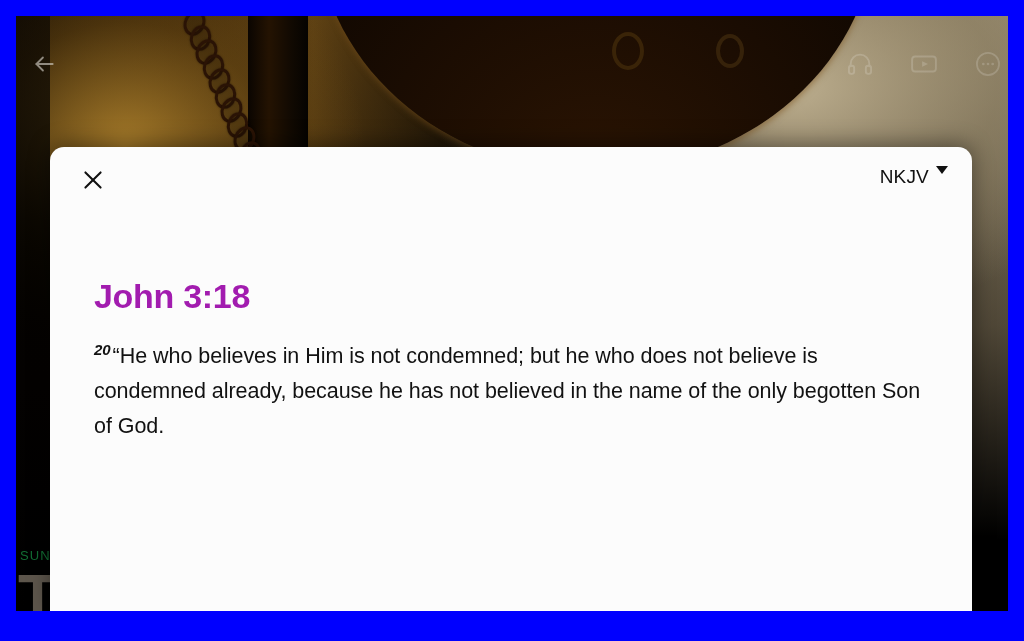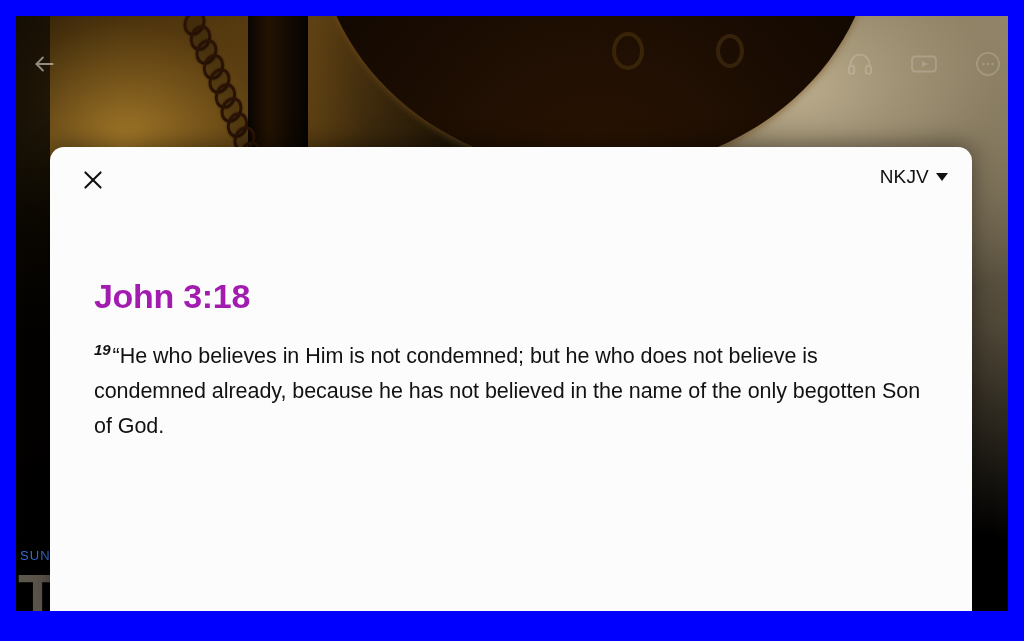--- a/index.html
+++ b/index.html
@@ -166,21 +166,21 @@
   #icon-video      { left: 886px; }
   #icon-more       { left: 950px; }
 
   
   #bg-kicker {
     position: absolute;
     left: 4px;
     top: 532px;
     font-size: 13px;
     letter-spacing: 1.1px;
-    color: #3b82f6;
+    color: #15803d;
     opacity: 0.85;
     white-space: nowrap;
     font-family: "Liberation Sans", sans-serif;
   }
   #bg-bigtitle {
     position: absolute;
     left: 2px;
     top: 550px;
     font-size: 64px;
     line-height: 64px;
@@ -215,21 +215,20 @@
     display: flex;
     align-items: center;
     justify-content: center;
     cursor: pointer;
   }
   #version-select {
     position: absolute;
     right: 24px;
     top: 19px;
     display: flex;
-    align-items: center;
     gap: 7px;
     cursor: pointer;
     user-select: none;
   }
   #version-label {
     font-size: 19px;
     font-weight: 400;
     color: #101010;
     letter-spacing: 0.2px;
   }
@@ -358,21 +357,21 @@
           <span id="caret"></span>
         </div>
 
       </div>
 
       <div id="modal-body">
 
         <h1 id="verse-title">John 3:18</h1>
 
         <p id="verse-passage" style="margin: 0px; padding-top: 24px; font-size: 21.5px; line-height: 35px; color: rgb(18, 18, 18); max-width: 866px; letter-spacing: -0.05px;">
-          <span id="verse-num">19</span><span id="verse-text-span">“He who believes in Him is not condemned; but he who does not believe is condemned already, because he has not believed in the name of the only begotten Son of God.</span>
+          <span id="verse-num">20</span><span id="verse-text-span">“He who believes in Him is not condemned; but he who does not believe is condemned already, because he has not believed in the name of the only begotten Son of God.</span>
         </p>
 
       </div>
 
     </div>
 
   </div>
 </div>
 
 </body></html>

